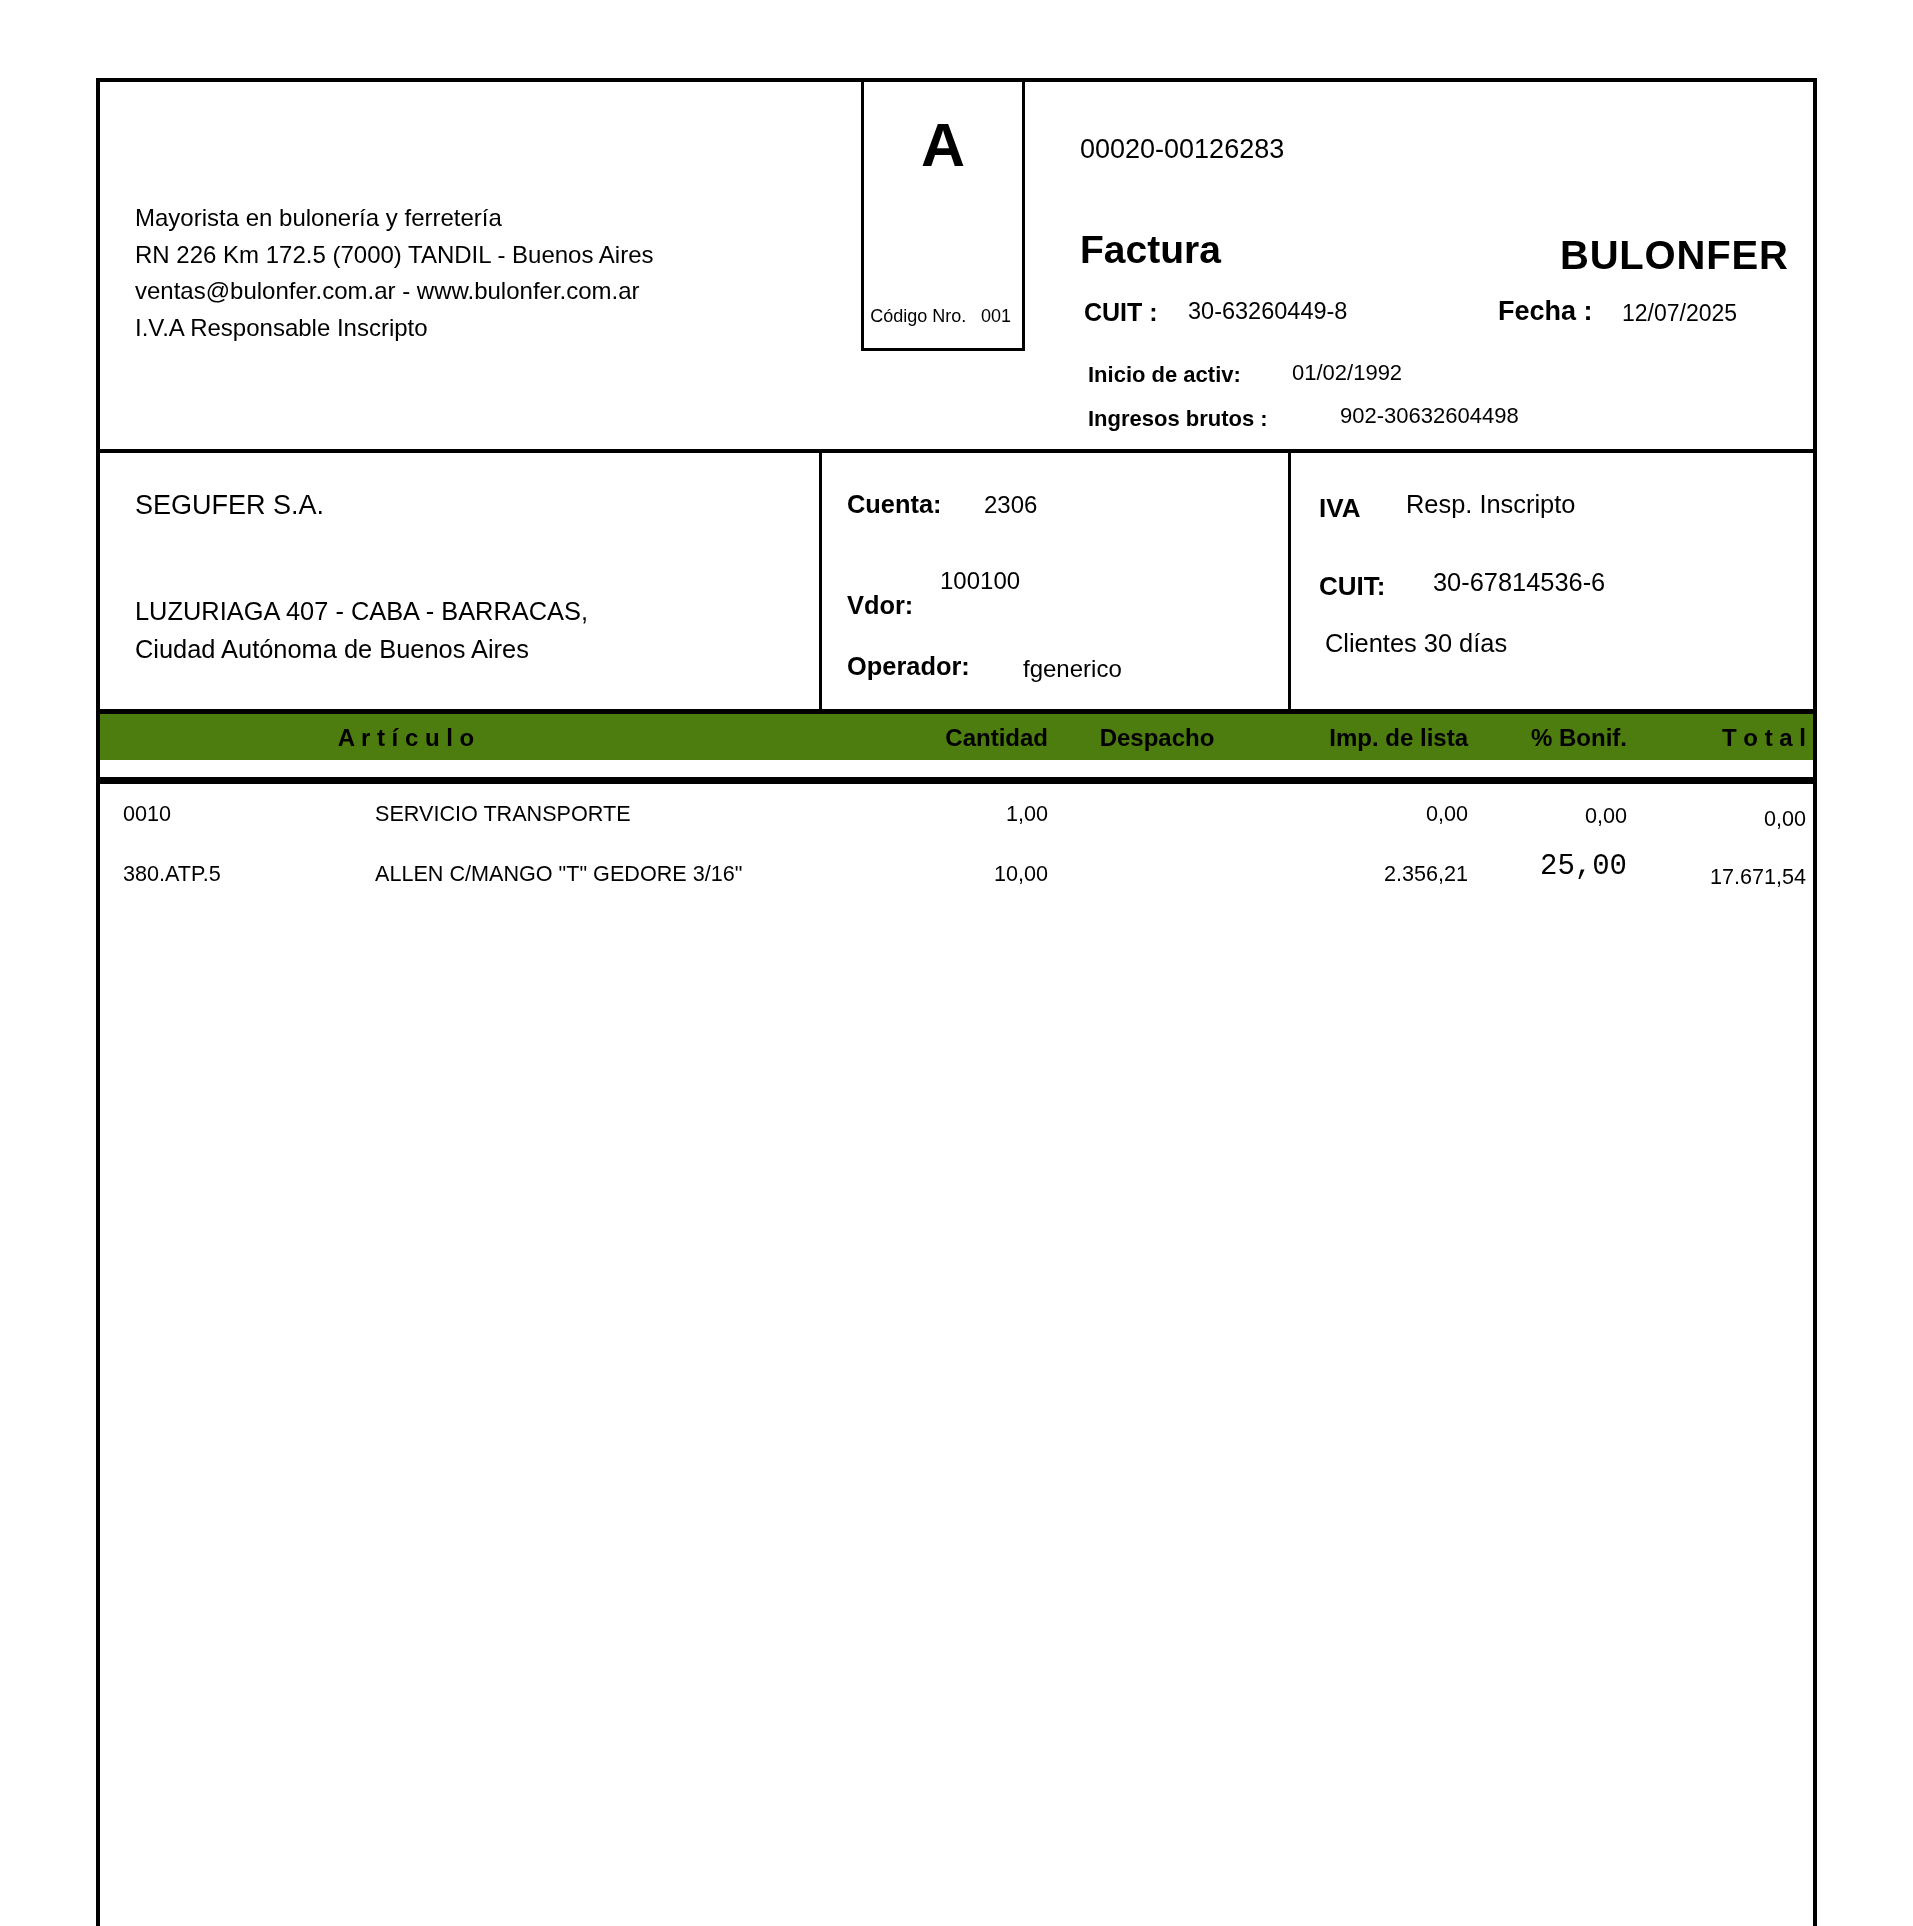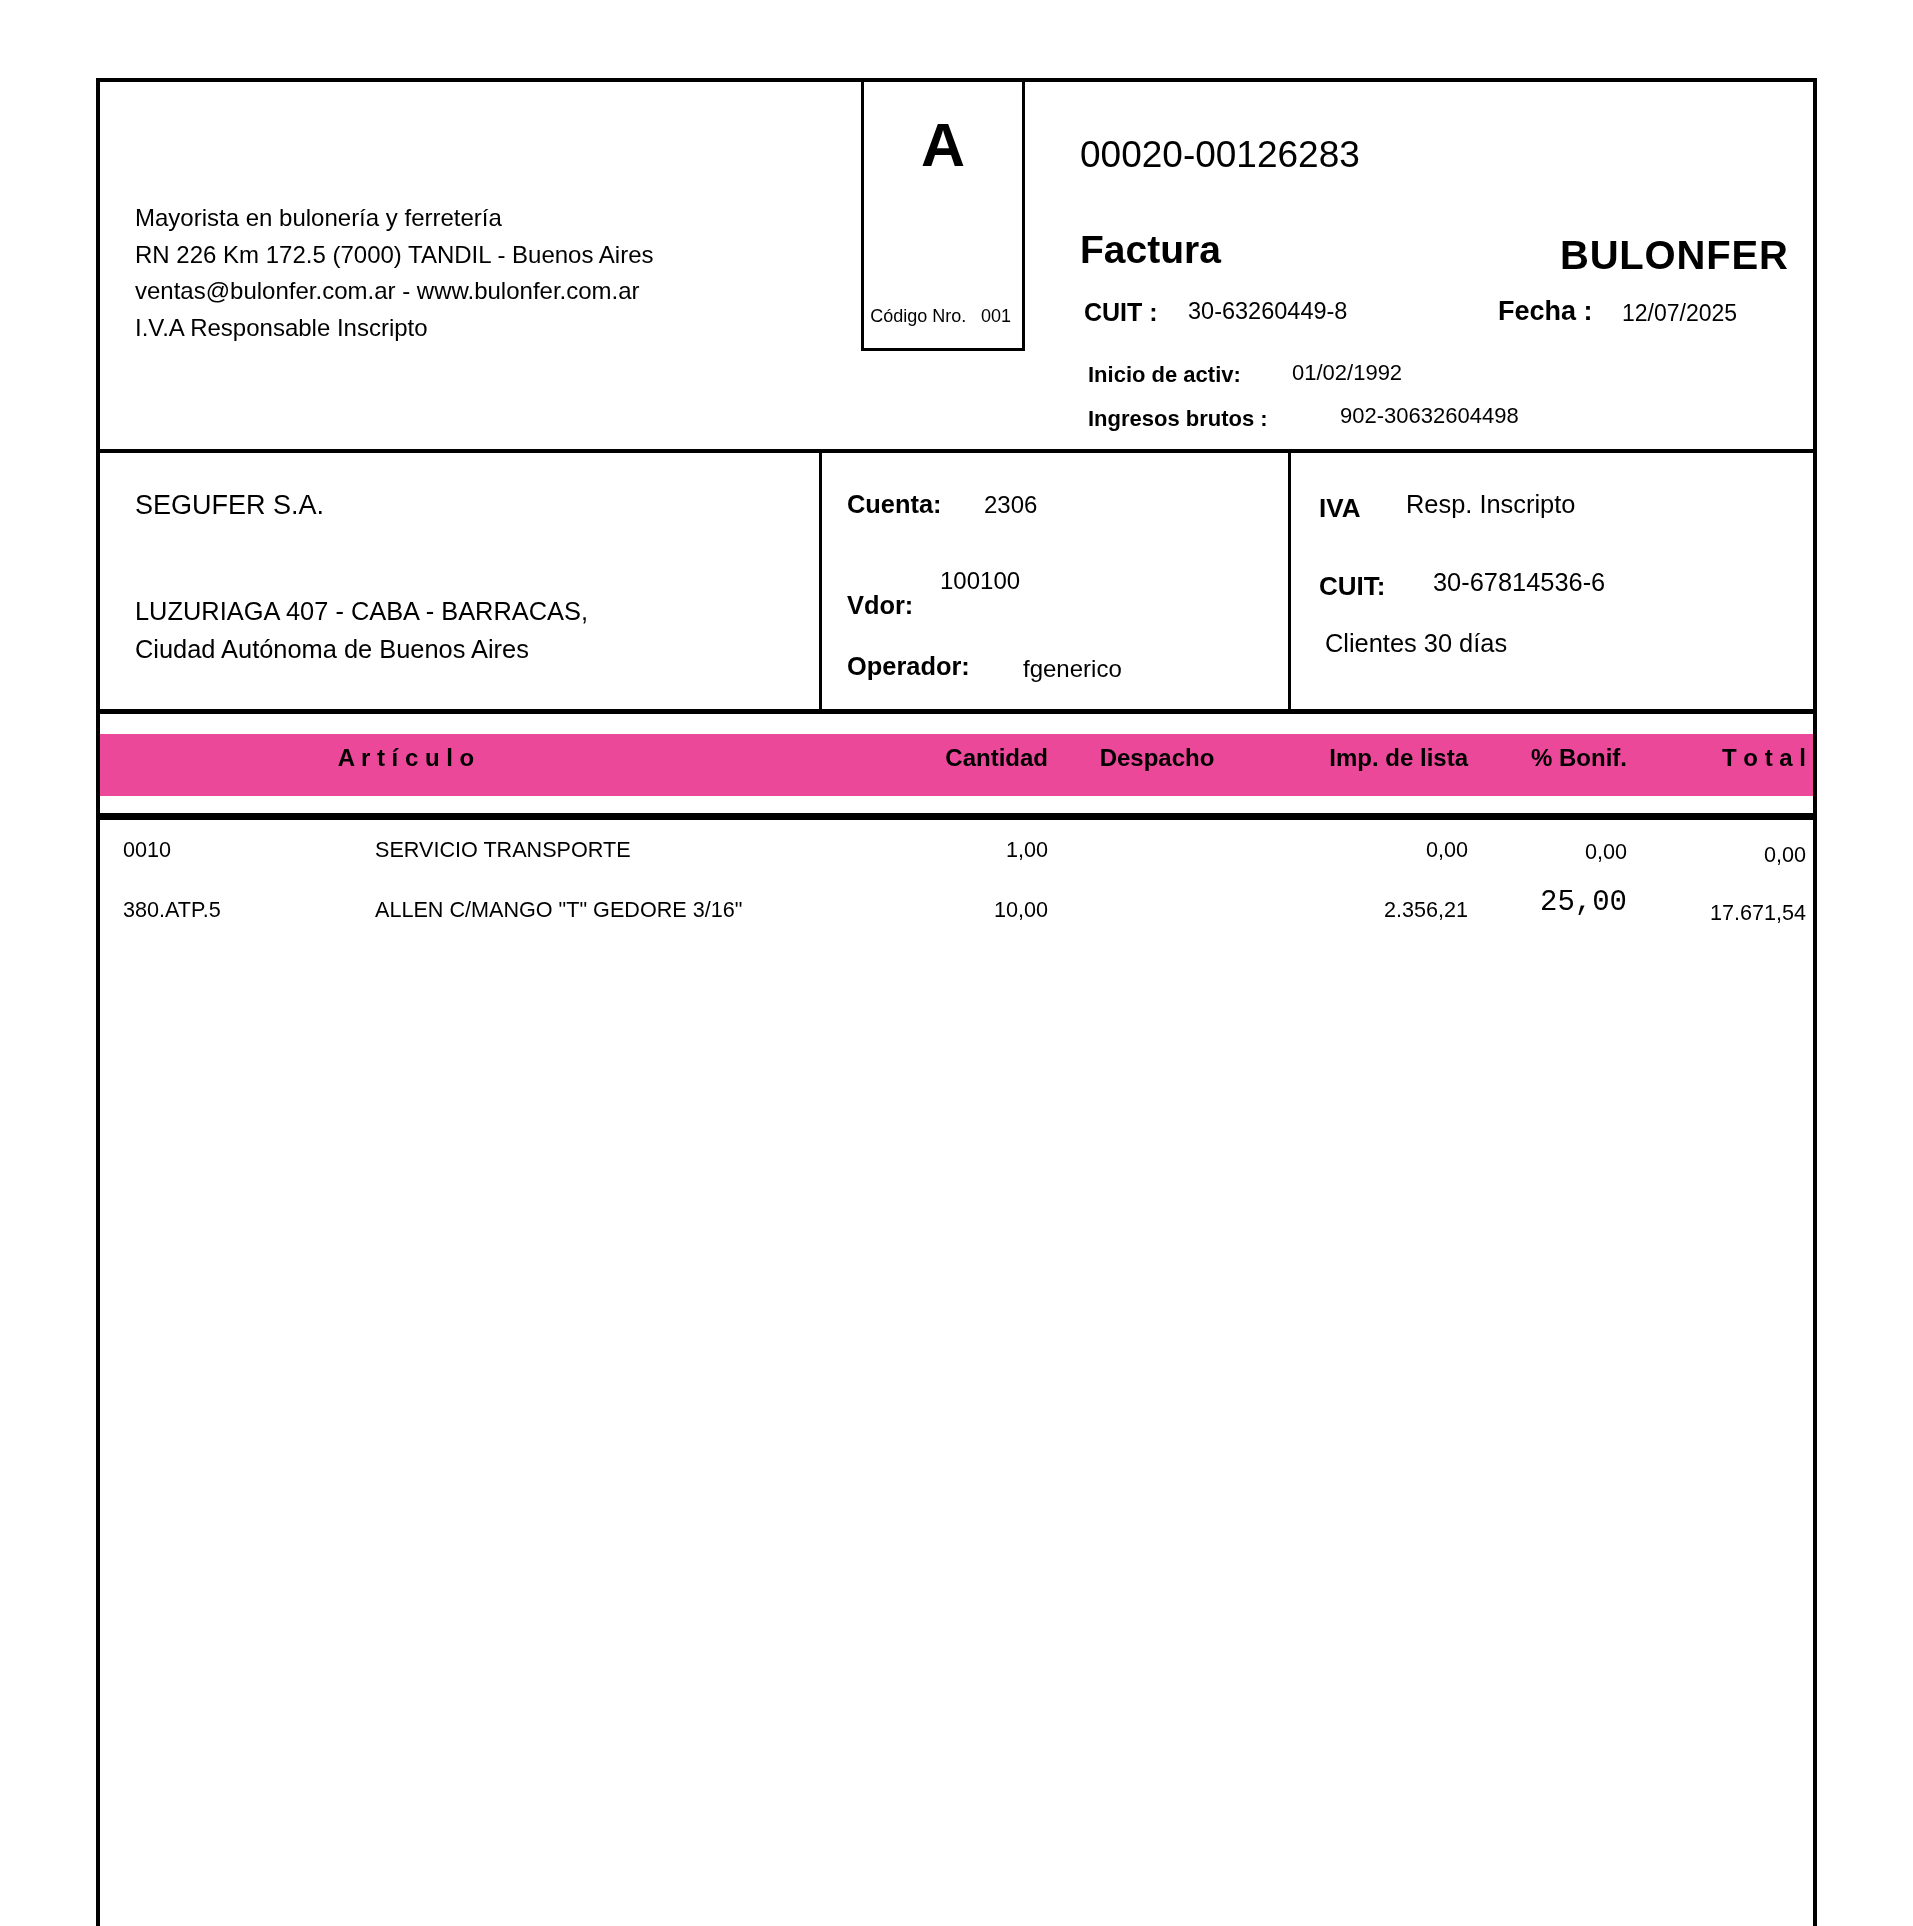--- a/index.html
+++ b/index.html
@@ -25,21 +25,21 @@
       <div class="t" style="left:35px;top:161px;font-size:24px;">RN 226 Km 172.5 (7000) TANDIL - Buenos Aires</div>
       <div class="t" style="left:35px;top:197px;font-size:24px;">ventas@bulonfer.com.ar  -  www.bulonfer.com.ar</div>
       <div class="t" style="left:35px;top:234px;font-size:24px;">I.V.A Responsable Inscripto</div>
 
       <div class="abox">
         <div class="t b c" style="left:0;right:0;top:33px;font-size:61px;">A</div>
         <div class="t" style="left:6.2px;top:225px;font-size:18px;">Código Nro.</div>
         <div class="t" style="left:117px;top:225px;font-size:18px;">001</div>
       </div>
 
-      <div class="t" style="left:980px;top:54px;font-size:37px;">00020-00126283</div>
+      <div class="t" style="left:980px;top:54px;font-size:27px;">00020-00126283</div>
       <div class="t b" style="left:980px;top:148px;font-size:39px;text-align:center;">Factura</div>
       <div class="t b" style="left:1460px;top:153px;font-size:40px;letter-spacing:0.8px;">BULONFER</div>
 
       <div class="t b" style="left:984px;top:218px;font-size:25px;">CUIT :</div>
       <div class="t" style="left:1088px;top:218px;font-size:23.5px;">30-63260449-8</div>
       <div class="t b" style="left:1398px;top:216px;font-size:27px;">Fecha :</div>
       <div class="t" style="left:1522px;top:220px;font-size:23px;">12/07/2025</div>
 
       <div class="t b" style="left:988px;top:282px;font-size:22px;">Inicio de activ:</div>
       <div class="t" style="left:1192px;top:280px;font-size:22px;">01/02/1992</div>
@@ -62,21 +62,21 @@
       <div class="t b" style="left:747px;top:201px;font-size:25.4px;">Operador:</div>
       <div class="t" style="left:923px;top:204px;font-size:24px;">fgenerico</div>
 
       <div class="t b" style="left:1219px;top:42px;font-size:26px;">IVA</div>
       <div class="t" style="left:1306px;top:39px;font-size:25.4px;">Resp. Inscripto</div>
       <div class="t b" style="left:1219px;top:120px;font-size:26px;">CUIT:</div>
       <div class="t" style="left:1333px;top:117px;font-size:25.4px;">30-67814536-6</div>
       <div class="t" style="left:1225px;top:178px;font-size:25.4px;">Clientes 30 días</div>
     </div>
 
-    <div class="sec" style="height: 62px; background: #ec4899; margin-top: 20px;">
+    <div class="sec" style="height: 46px; background: #4d7c0f;">
       <div class="t b c" style="left:127px;top:11.6px;width:358px;font-size:24px;">A r t í c u l o</div>
       <div class="t b r" style="left:732px;top:11.6px;width:216px;font-size:24px;">Cantidad</div>
       <div class="t b c" style="left:955px;top:11.6px;width:204px;font-size:24px;">Despacho</div>
       <div class="t b r" style="left:1156px;top:11.6px;width:212px;font-size:24px;">Imp. de lista</div>
       <div class="t b r" style="left:1348px;top:11.6px;width:179px;font-size:24px;">% Bonif.</div>
       <div class="t b r" style="left:1502px;top:11.6px;width:204px;font-size:24px;">T o t a l</div>
     </div>
     <div style="height:17.3px;"></div>
     <div style="height:7px;background:#000;"></div>
 

